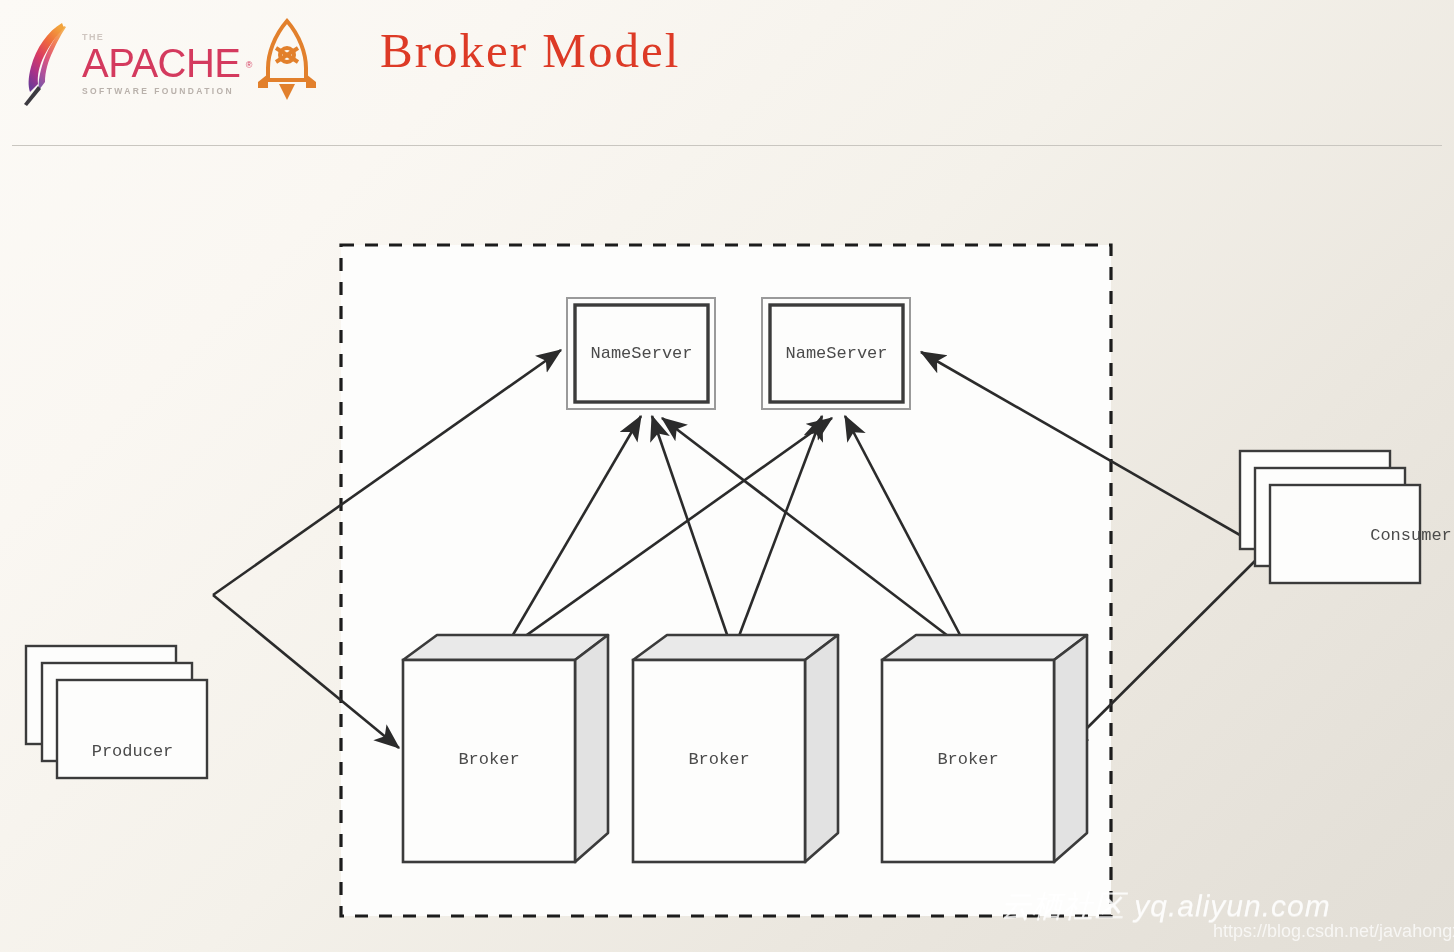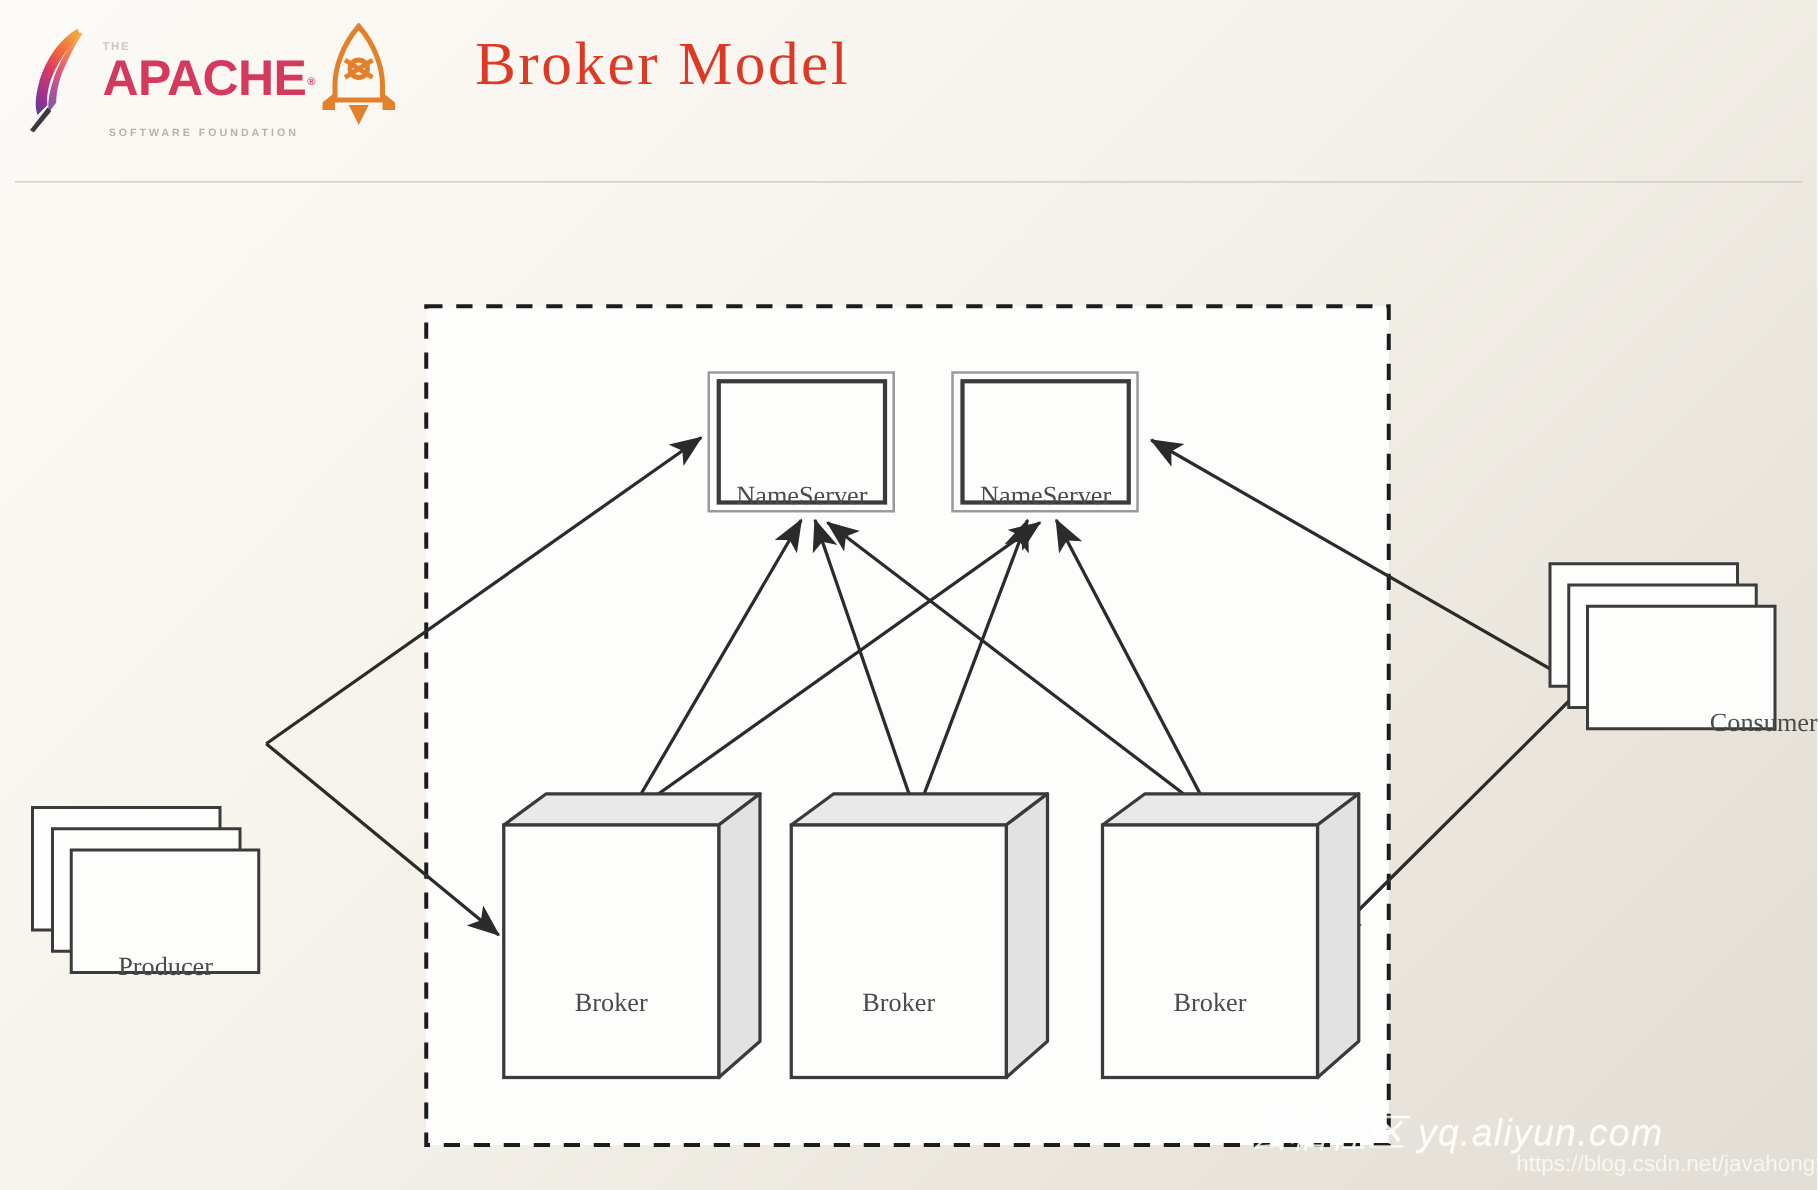--- a/index.html
+++ b/index.html
@@ -36,34 +36,34 @@
     position: absolute; left: 64px; top: 18px;
     width: 162px;
   }
   .apache-the {
     font-size: 9px; letter-spacing: 1.4px;
     color: #cfc6c0; font-weight: bold;
     line-height: 10px;
   }
   .apache-name {
     font-family: "Liberation Sans", sans-serif;
-    font-size: 40px; font-weight: bold;
+    font-size: 40px; font-weight: normal;
     letter-spacing: -0.5px;
     color: #d43a5e;
     line-height: 42px;
     position: relative;
   }
   .apache-reg {
     position: absolute; font-size: 9px; top: 2px; right: -8px;
     color: #d43a5e;
   }
   .apache-sub {
     font-size: 8.5px; letter-spacing: 2.4px;
     color: #b9b1ab; font-weight: bold;
-    line-height: 12px; margin-top: 16px; text-align: center;
+    line-height: 12px; margin-top: 1px;
   }
   .rocket-logo {
     position: absolute; left: 252px; top: 16px;
     width: 70px; height: 86px;
   }
   #title {
     position: absolute; left: 380px; top: 22px;
     font-family: "Liberation Serif", "DejaVu Serif", serif;
     font-size: 49px;
     color: #dd3a26;
@@ -82,27 +82,26 @@
     width: 1454px; height: 806px;
   }
   #svg-layer {
     position: absolute; left: 0; top: 0;
     width: 1454px; height: 806px;
   }
 
   
   .node-label {
     position: absolute;
-    font-family: Liberation Serif, serif;
-    font-size: 21px;
+    font-family: Liberation Mono, monospace;
+    font-size: 17px;
     color: #4b4b4b;
     text-align: center;
     white-space: nowrap;
     pointer-events: none;
-    margin-top: 40px;
   }
 
   
   #wm-main {
     position: absolute; left: 1001px; top: 886px;
     font-family: "Liberation Sans", sans-serif;
     font-size: 30px;
     color: rgba(255,255,255,0.78);
     letter-spacing: 1px;
     white-space: nowrap;
@@ -234,21 +233,21 @@
         <rect x="633" y="514" width="172" height="202" fill="#fdfdfc" stroke="#3b3b3b" stroke-width="2.6"></rect>
       </g>
 
       <g>
         <path d="M882 514 L916 489 L1087 489 L1054 514 Z" fill="#e9e9e9" stroke="#3b3b3b" stroke-width="2.6" stroke-linejoin="round"></path>
         <path d="M1054 514 L1087 489 L1087 687 L1054 716 Z" fill="#e2e2e2" stroke="#3b3b3b" stroke-width="2.6" stroke-linejoin="round"></path>
         <rect x="882" y="514" width="172" height="202" fill="#fdfdfc" stroke="#3b3b3b" stroke-width="2.6"></rect>
       </g>
     </svg>
 
-    <div class="node-label" style="left:57px;  top:575px; width:151px;">Producer</div>
+    <div class="node-label" style="left:57px;  top:596px; width:151px;">Producer</div>
 
     <div class="node-label" style="left:1336px;top:380px; width:150px;">Consumer</div>
 
     <div class="node-label" style="left:575px; top:198px; width:133px;">NameServer</div>
 
     <div class="node-label" style="left:770px; top:198px; width:133px;">NameServer</div>
 
     <div class="node-label" style="left:403px; top:604px; width:172px;">Broker</div>
 
     <div class="node-label" style="left:633px; top:604px; width:172px;">Broker</div>

